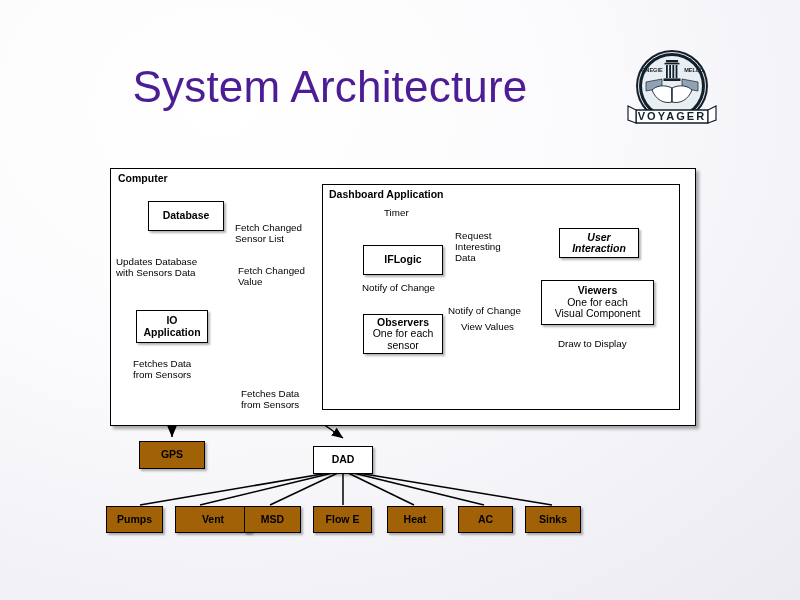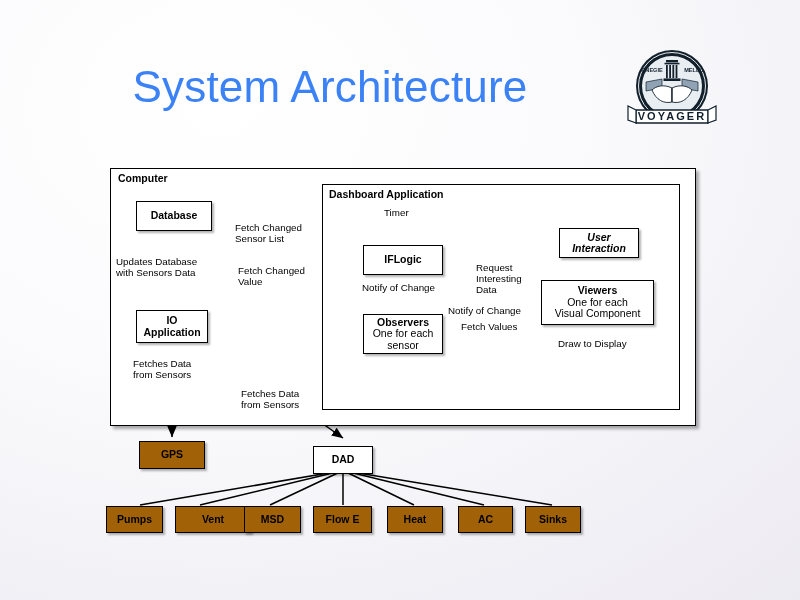--- a/index.html
+++ b/index.html
@@ -24,21 +24,21 @@
   
   .title {
     position: absolute;
     left: 60px;
     top: 62px;
     width: 540px;
     text-align: center;
     font-size: 44px;
     font-weight: 400;
     letter-spacing: 0.2px;
-    color: #3b82f6;
+    color: #4c1d95;
     font-family: "Liberation Sans", sans-serif;
     white-space: nowrap;
   }
 
   
   .logo {
     position: absolute;
     left: 622px;
     top: 44px;
     width: 100px;
@@ -203,21 +203,21 @@
       <line x1="346" y1="471" x2="552" y2="505"></line>
     </g>
   </svg>
 
   <div class="container outer" style="left:110px; top:168px; width:586px; height:258px;"></div>
   <div class="container-label" style="left:118px; top:172px;">Computer</div>
 
   <div class="container" style="left:322px; top:184px; width:358px; height:226px;"></div>
   <div class="container-label" style="left:329px; top:188px;">Dashboard Application</div>
 
-  <div class="node" style="left:136px; top:201px; width:76px; height:30px;">
+  <div class="node" style="left:148px; top:201px; width:76px; height:30px;">
     <span class="ttl">Database</span>
   </div>
 
   <div class="node" style="left:136px; top:310px; width:72px; height:33px;">
     <span class="ttl">IO</span>
     <span class="ttl">Application</span>
   </div>
 
   <div class="node" style="left:363px; top:245px; width:80px; height:30px;">
     <span class="ttl">IFLogic</span>
@@ -275,21 +275,21 @@
 Sensor List</div>
   <div class="elabel" style="left:116px; top:256px;">Updates Database
 with Sensors Data</div>
   <div class="elabel" style="left:238px; top:265px;">Fetch Changed
 Value</div>
   <div class="elabel" style="left:133px; top:358px;">Fetches Data
 from Sensors</div>
   <div class="elabel" style="left:241px; top:388px;">Fetches Data
 from Sensors</div>
   <div class="elabel" style="left:384px; top:207px;">Timer</div>
-  <div class="elabel" style="left:476px; top:230px;margin-top:32px;">Request
+  <div class="elabel" style="left:455px; top:230px;">Request
 Interesting
 Data</div>
   <div class="elabel" style="left:362px; top:282px;">Notify of Change</div>
   <div class="elabel" style="left:448px; top:305px;">Notify of Change</div>
-  <div class="elabel" style="left:461px; top:321px;">Fetch Values</div>
+  <div class="elabel" style="left:461px; top:321px;">View Values</div>
   <div class="elabel" style="left:558px; top:338px;">Draw to Display</div>
 
 </div>
 
 </body></html>

